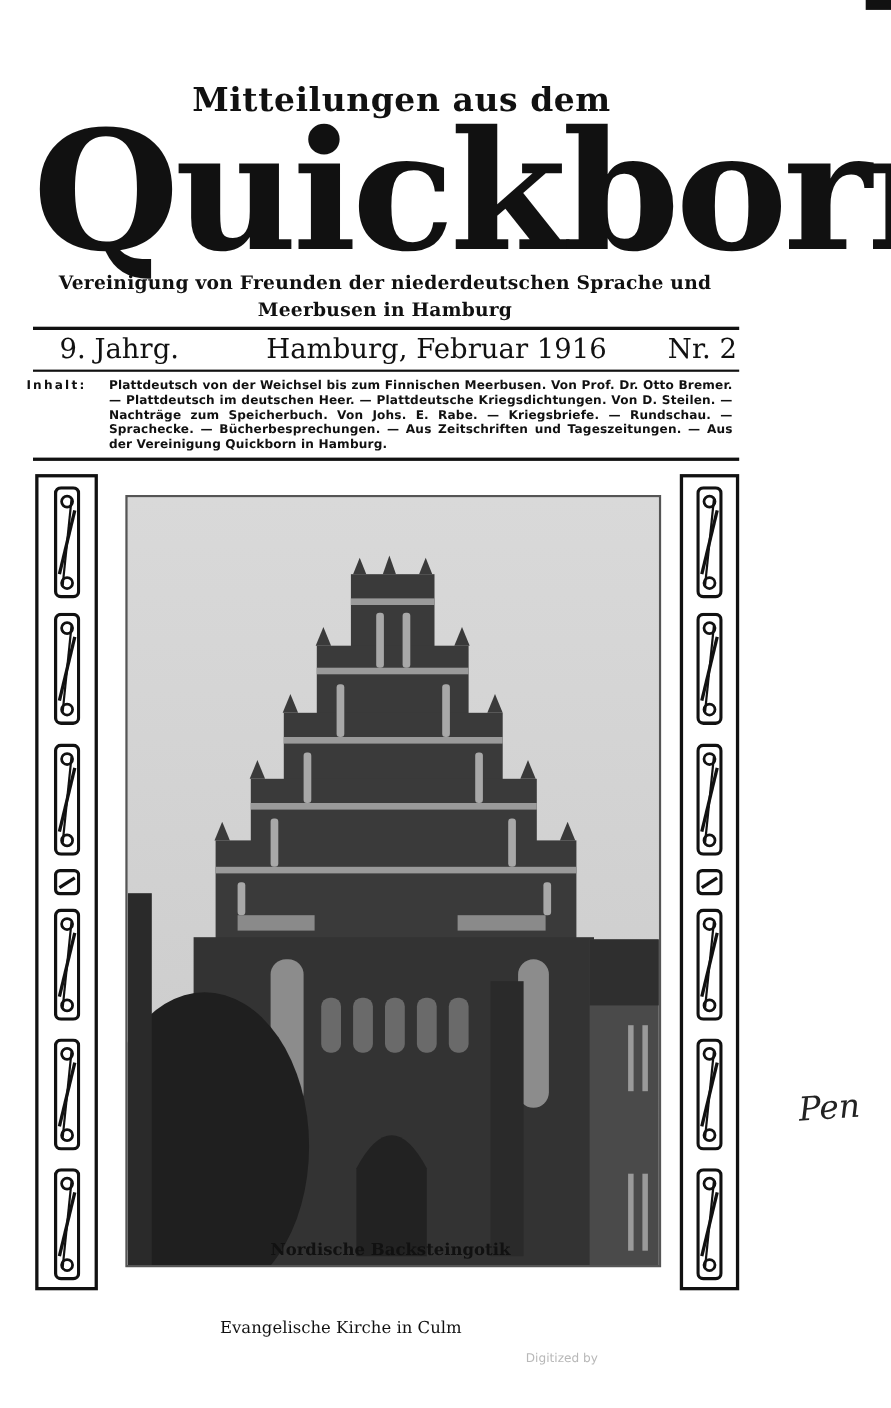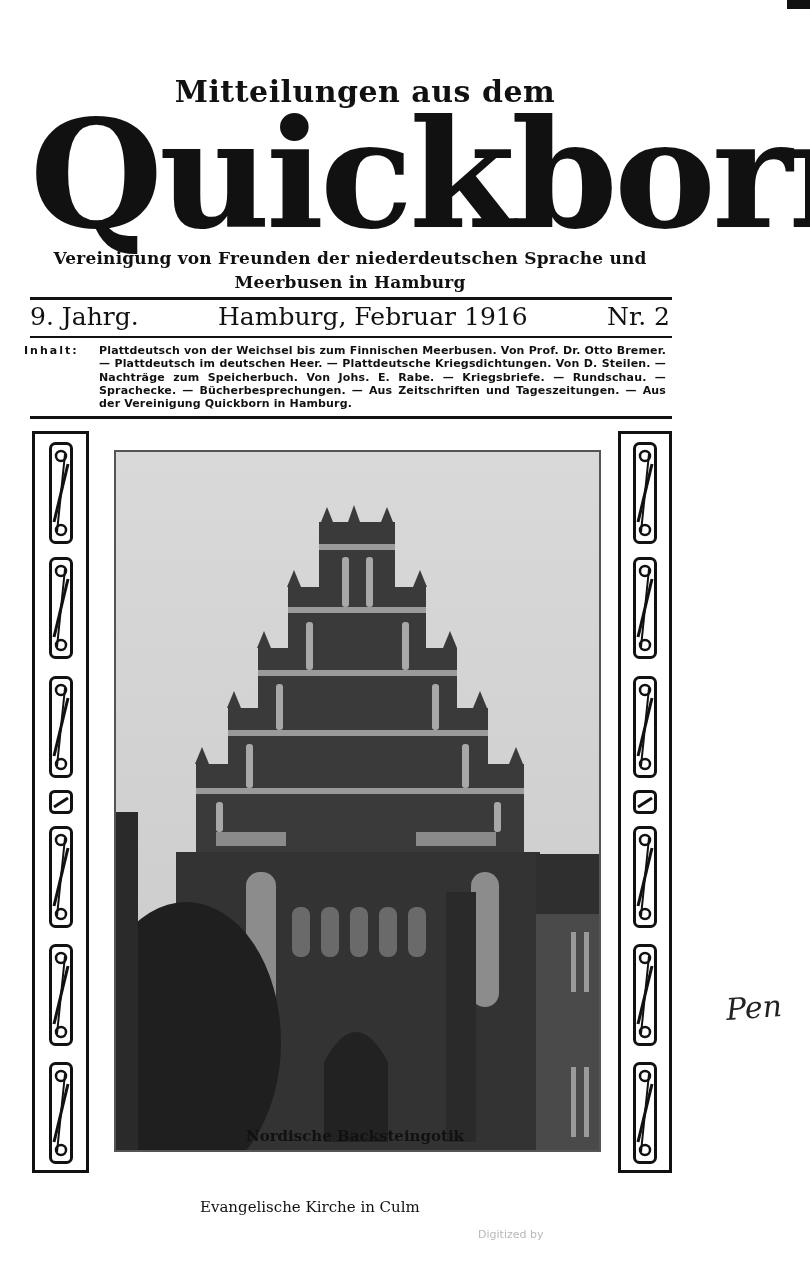--- a/index.html
+++ b/index.html
@@ -4,21 +4,21 @@
 <style>
   html, body { margin: 0; padding: 0; }
   body { width: 810px; height: 1280px; background: #ffffff; position: relative; overflow: hidden; font-family: "DejaVu Serif", serif; color: #111; }
   .abs { position: absolute; }
   .corner-bar { left: 787px; top: 0; width: 23px; height: 9px; background: #111; }
   .kicker { left: 0; width: 730px; top: 74px; text-align: center; font-family: "DejaVu Serif", serif; font-weight: bold; font-size: 30px; letter-spacing: 0.5px; }
   .masthead { left: 36px; top: 104px; width: 632px; text-align: center; font-family: "DejaVu Serif", serif; font-weight: bold; font-size: 150px; line-height: 140px; letter-spacing: -4px; transform: scaleX(1.02); }
   .subtitle { left: 25px; width: 650px; top: 246px; text-align: center; font-family: "DejaVu Serif", serif; font-weight: bold; font-size: 17px; line-height: 24px; letter-spacing: 0.2px; }
   .rule { background: #111; }
   .dateline { left: 30px; top: 302px; width: 640px; height: 30px; font-family: "DejaVu Serif", serif; font-size: 25px; line-height: 30px; }
-  .dateline span { position: absolute; top: 0; white-space: nowrap; }
+  .dateline span { position: absolute; top: 0; white-space: nowrap; margin-left: 24px; }
   .contents { left: 24px; top: 344px; width: 642px; font-family: "DejaVu Sans", sans-serif; font-weight: bold; font-size: 11px; line-height: 13.3px; }
   .contents .label { position: absolute; left: 0; top: 0; letter-spacing: 2px; }
   .contents .body { margin-left: 75px; text-align: justify; letter-spacing: 0.15px; }
   .frame { border: 3px solid #111; box-sizing: border-box; }
   .ornament { position: absolute; left: 50%; transform: translateX(-50%); }
   .photo { left: 114px; top: 450px; width: 487px; height: 702px; border: 2px solid #555; box-sizing: border-box; overflow: hidden; background: #cfcfcf; }
   .caption1 { left: 200px; width: 310px; top: 1128px; text-align: center; font-family: "DejaVu Serif", serif; font-weight: bold; font-size: 15px; line-height: 17px; }
   .caption2 { left: 200px; width: 310px; top: 1199px; text-align: left; font-family: "DejaVu Serif", serif; font-size: 15px; line-height: 17px; }
   .digitized { left: 478px; top: 1228px; font-family: "DejaVu Sans", sans-serif; font-size: 11px; color: #b8b8b8; }
   .google { left: 545px; top: 1286px; font-family: "Liberation Serif", serif; font-size: 38px; color: #b0b0b0; letter-spacing: -0.5px; }

